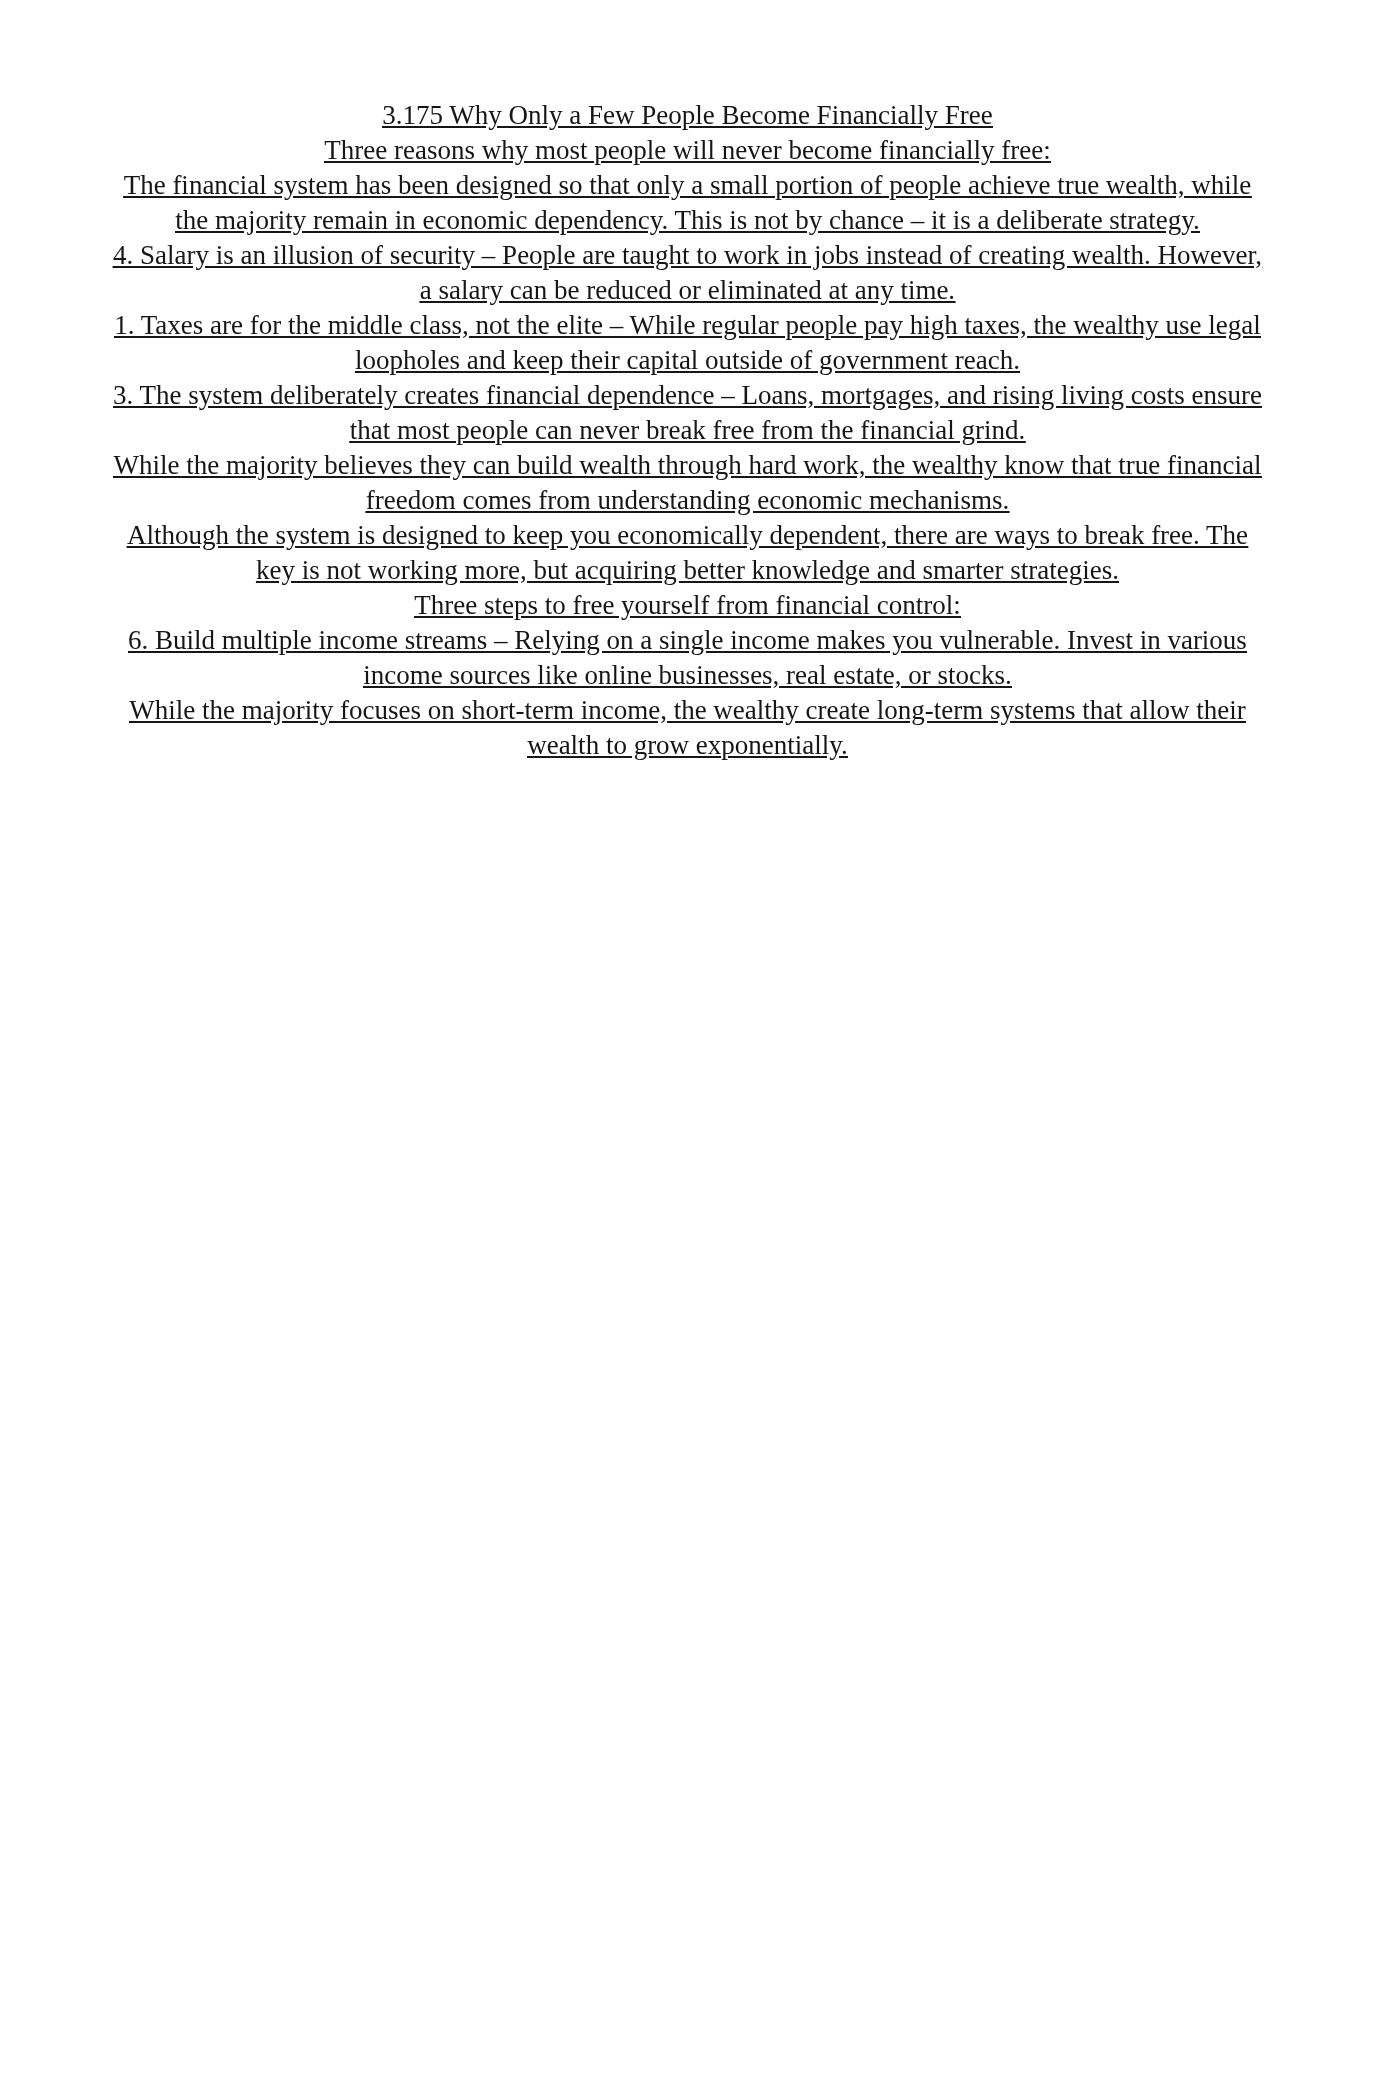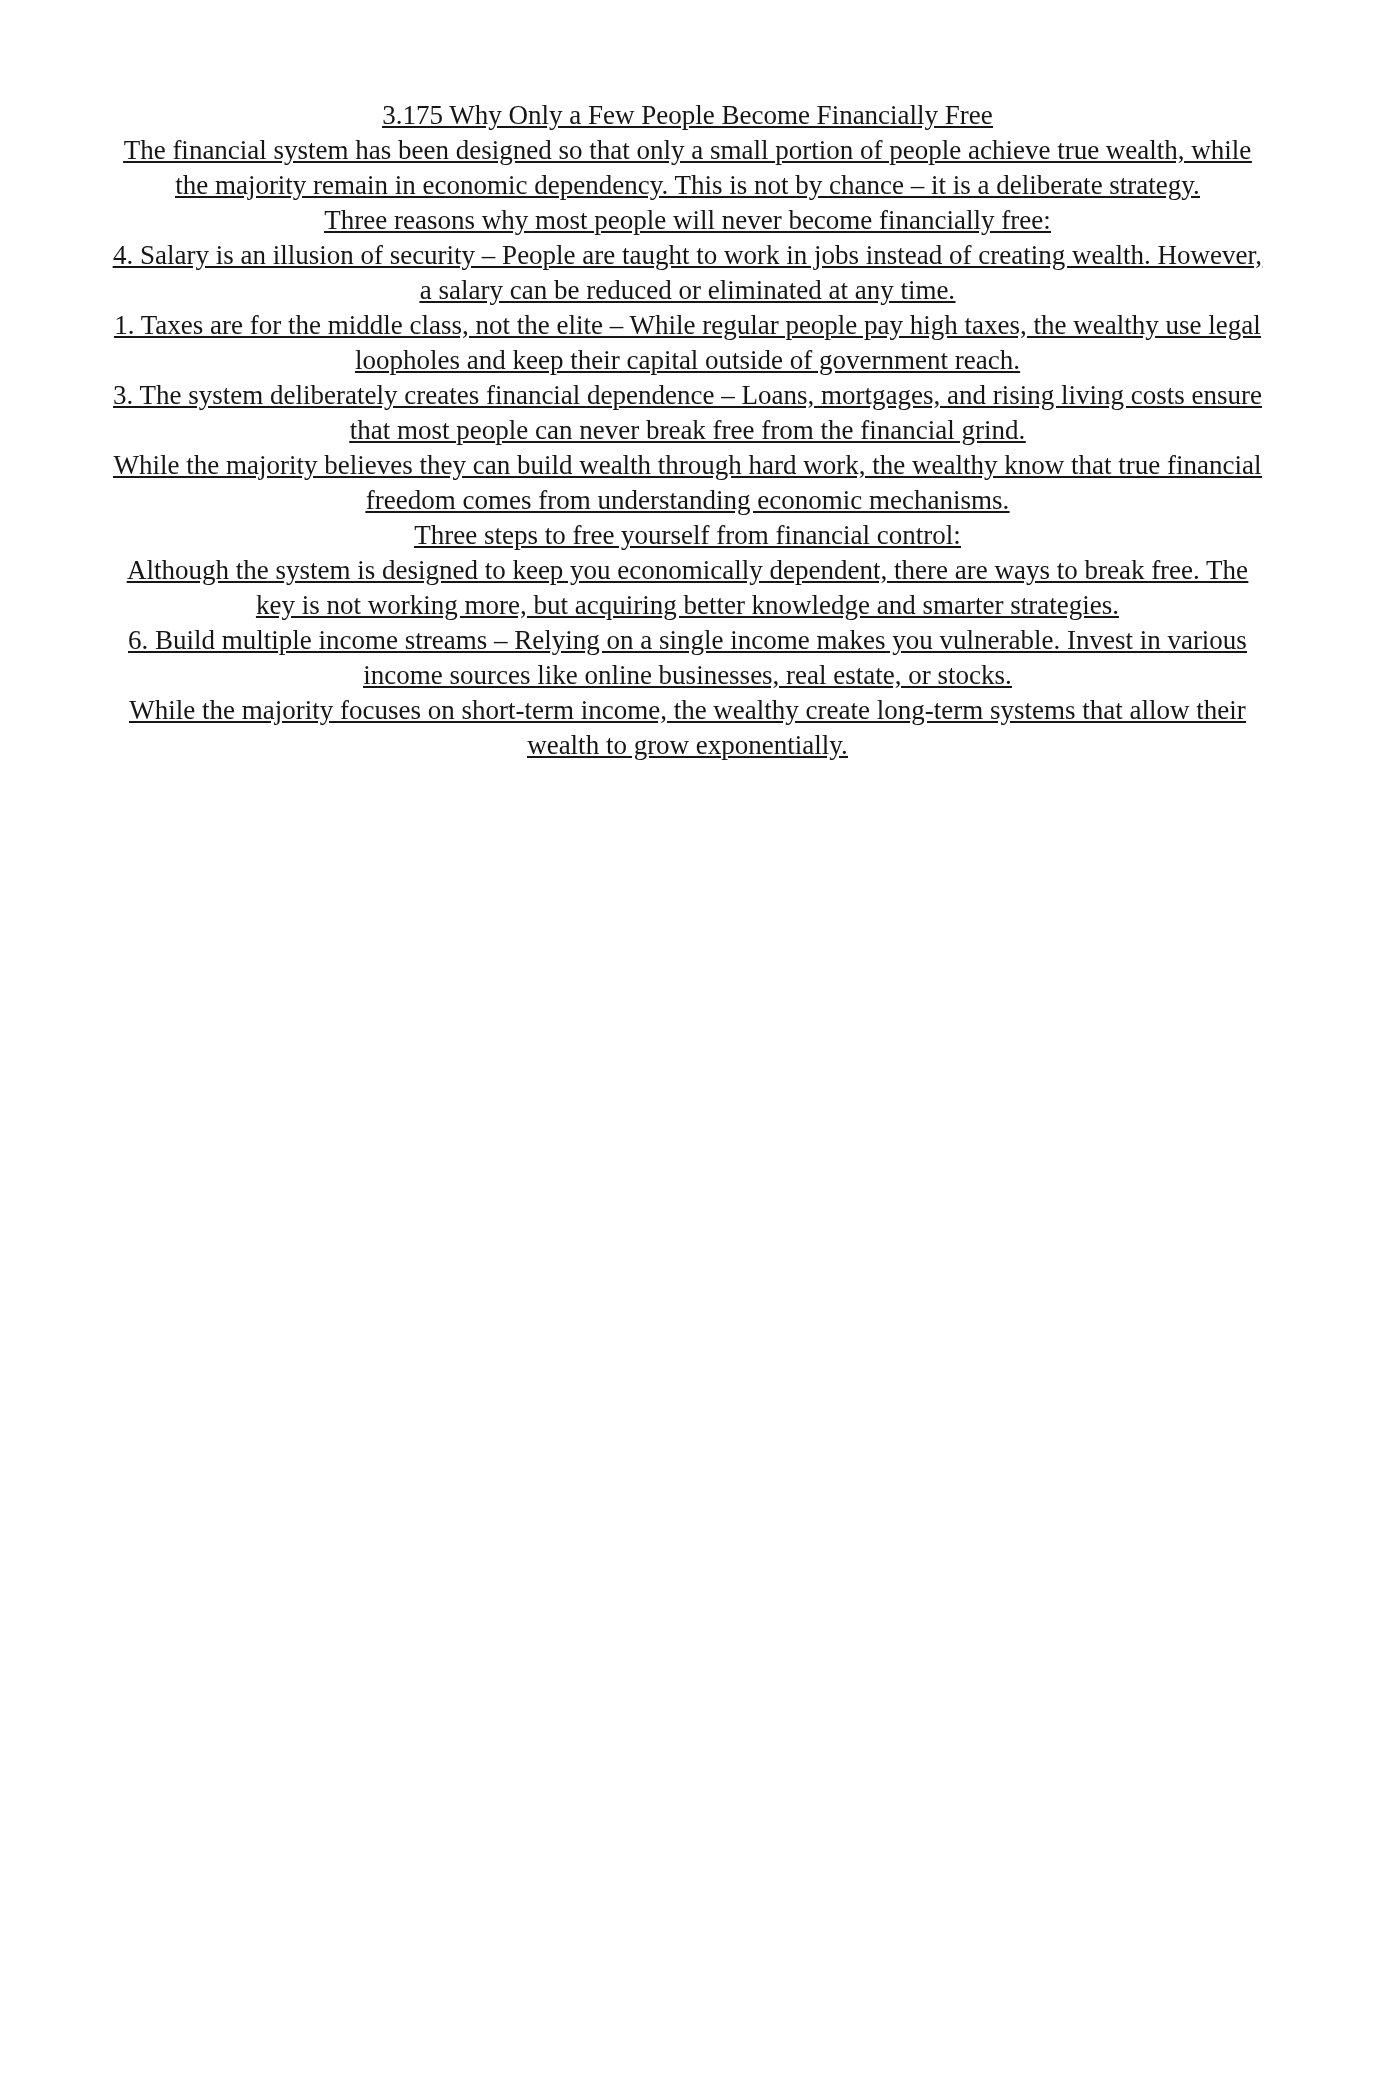--- a/index.html
+++ b/index.html
@@ -25,24 +25,24 @@
   .content p {
     margin: 0;
   }
 </style>
 </head>
 <body>
 
 <div class="page">
   <div class="content">
     <p>3.175 Why Only a Few People Become Financially Free</p>
+    <p>Three reasons why most people will never become financially free:</p>
     <p>The financial system has been designed so that only a small portion of people achieve true wealth, while the majority remain in economic dependency. This is not by chance – it is a deliberate strategy.</p>
-    <p>Three reasons why most people will never become financially free:</p>
     <p>4. Salary is an illusion of security – People are taught to work in jobs instead of creating wealth. However, a salary can be reduced or eliminated at any time.</p>
     <p>1. Taxes are for the middle class, not the elite – While regular people pay high taxes, the wealthy use legal loopholes and keep their capital outside of government reach.</p>
     <p>3. The system deliberately creates financial dependence – Loans, mortgages, and rising living costs ensure that most people can never break free from the financial grind.</p>
     <p>While the majority believes they can build wealth through hard work, the wealthy know that true financial freedom comes from understanding economic mechanisms.</p>
+    <p>Although the system is designed to keep you economically dependent, there are ways to break free. The key is not working more, but acquiring better knowledge and smarter strategies.</p>
     <p>Three steps to free yourself from financial control:</p>
-    <p>Although the system is designed to keep you economically dependent, there are ways to break free. The key is not working more, but acquiring better knowledge and smarter strategies.</p>
     <p>6. Build multiple income streams – Relying on a single income makes you vulnerable. Invest in various income sources like online businesses, real estate, or stocks.</p>
     <p>While the majority focuses on short-term income, the wealthy create long-term systems that allow their wealth to grow exponentially.</p>
   </div>
 </div>
 
 </body></html>

